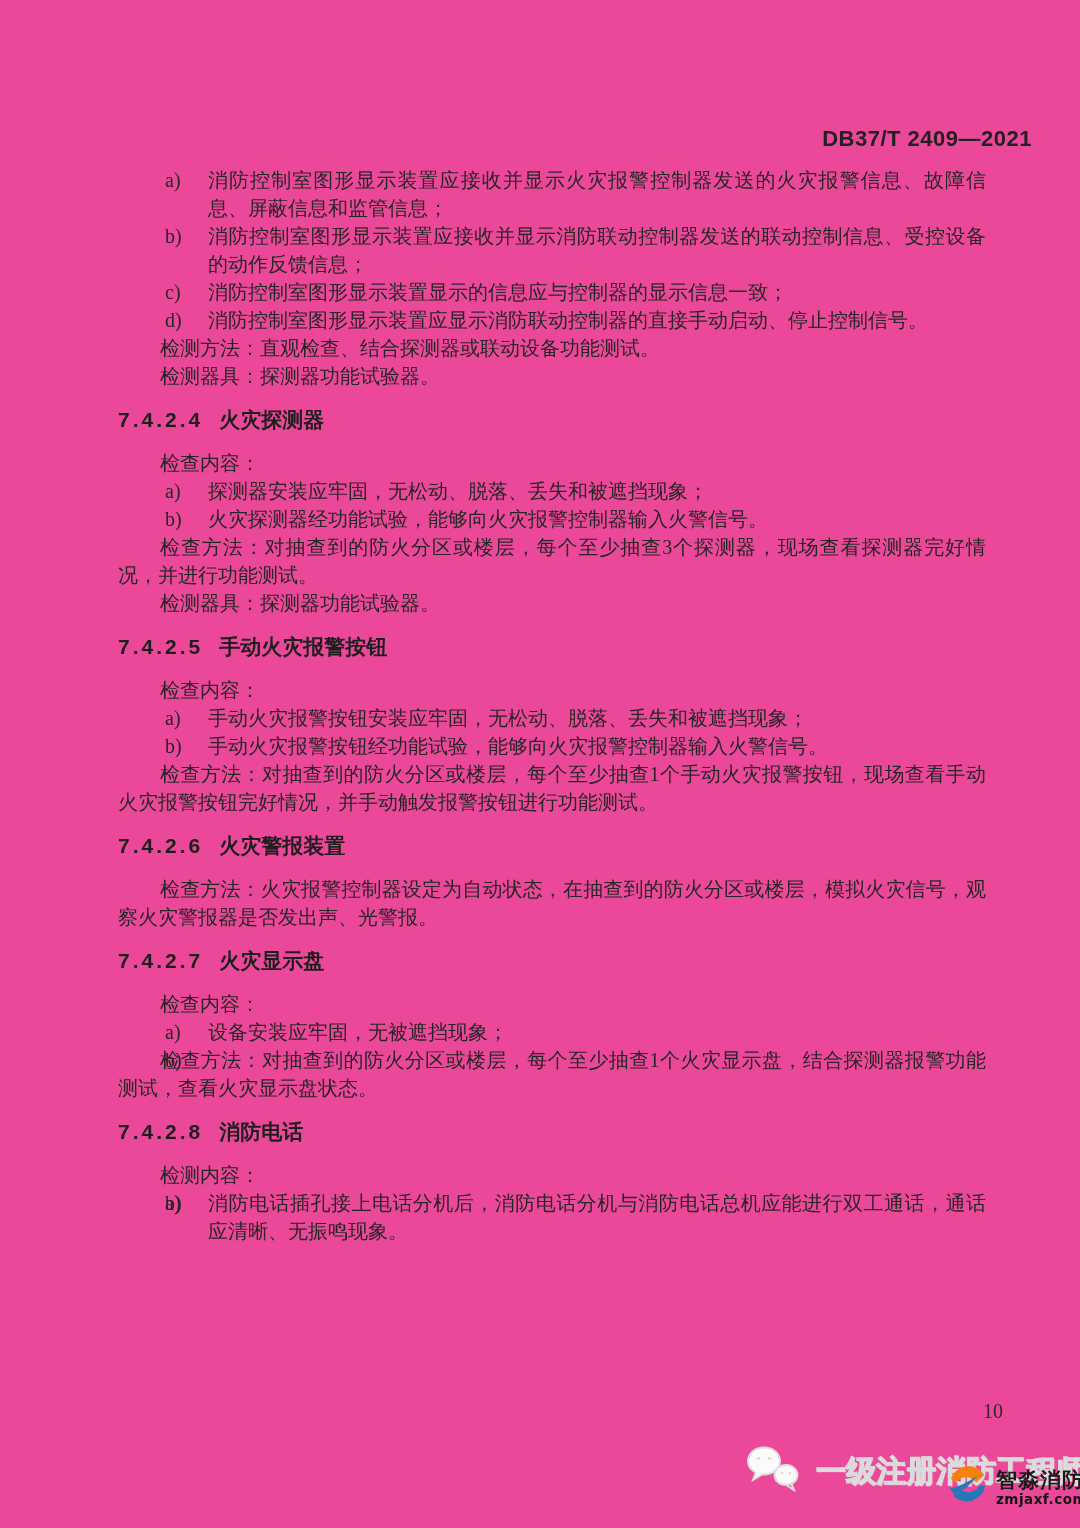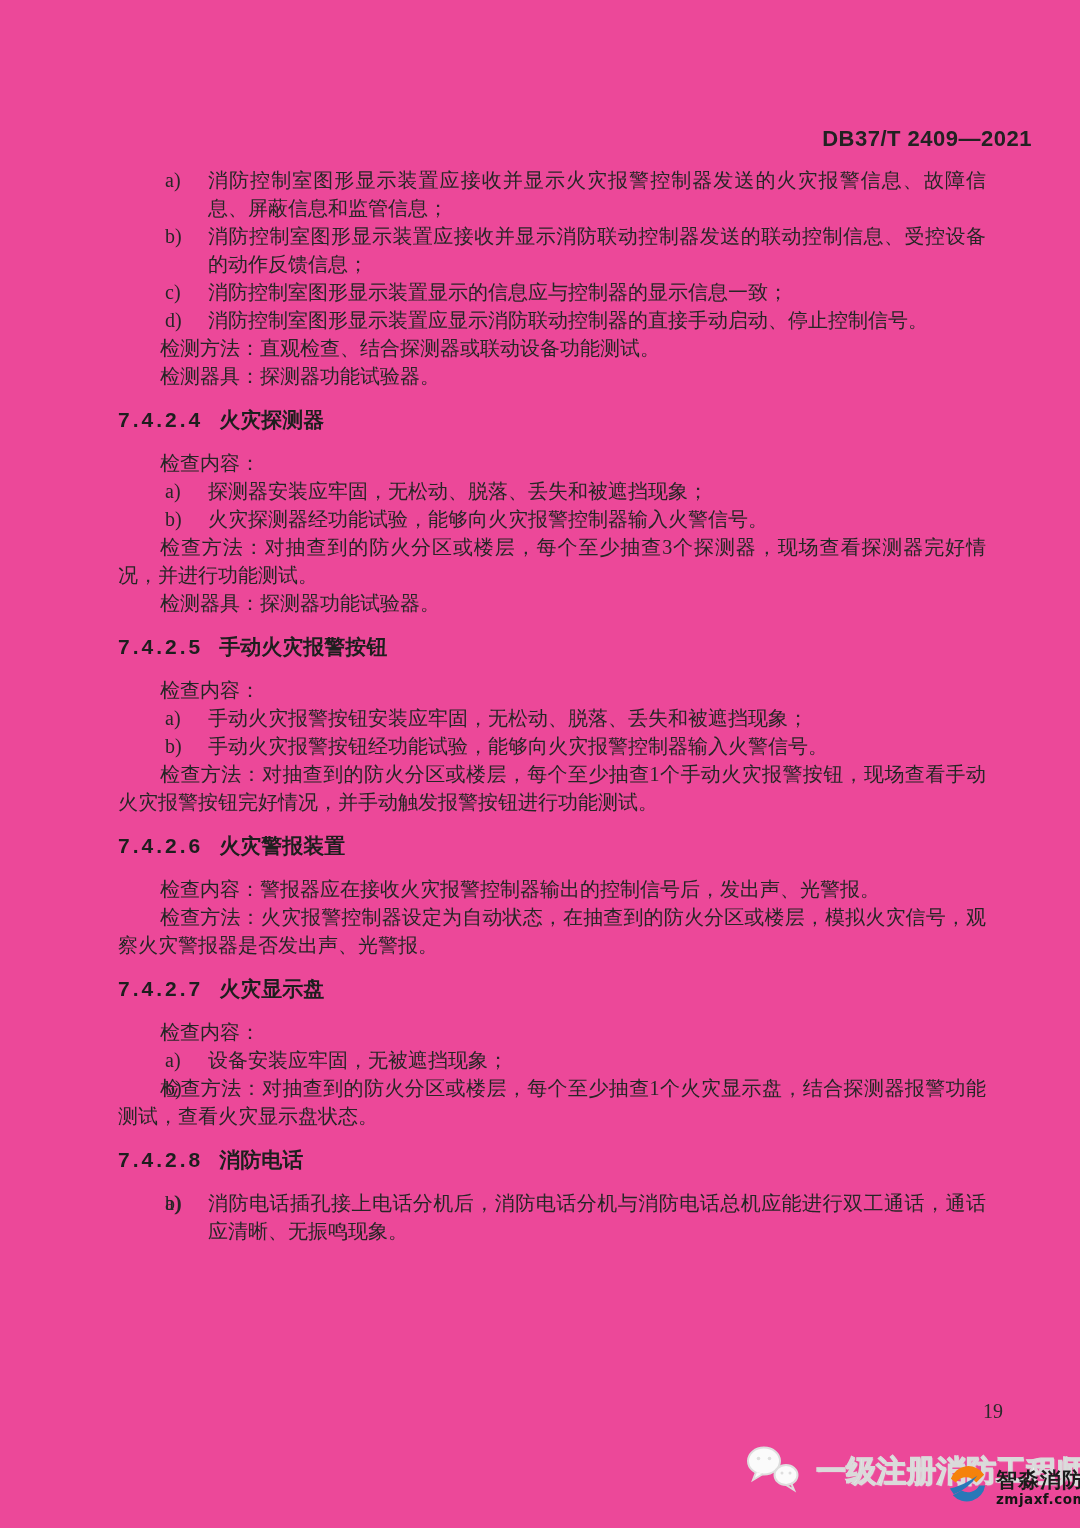--- a/index.html
+++ b/index.html
@@ -82,33 +82,33 @@
       <p class="item"><span class="marker">a)</span><span>探测器安装应牢固，无松动、脱落、丢失和被遮挡现象；</span></p>
       <p class="item"><span class="marker">b)</span><span>火灾探测器经功能试验，能够向火灾报警控制器输入火警信号。</span></p>
       <p class="para">检查方法：对抽查到的防火分区或楼层，每个至少抽查3个探测器，现场查看探测器完好情况，并进行功能测试。</p>
       <p class="para">检测器具：探测器功能试验器。</p>
       <h3 class="heading"><span class="num">7.4.2.5</span><span class="title">手动火灾报警按钮</span></h3>
       <p class="para">检查内容：</p>
       <p class="item"><span class="marker">a)</span><span>手动火灾报警按钮安装应牢固，无松动、脱落、丢失和被遮挡现象；</span></p>
       <p class="item"><span class="marker">b)</span><span>手动火灾报警按钮经功能试验，能够向火灾报警控制器输入火警信号。</span></p>
       <p class="para">检查方法：对抽查到的防火分区或楼层，每个至少抽查1个手动火灾报警按钮，现场查看手动火灾报警按钮完好情况，并手动触发报警按钮进行功能测试。</p>
       <h3 class="heading"><span class="num">7.4.2.6</span><span class="title">火灾警报装置</span></h3>
-      <p class="para">检查内容：警报器应在接收火灾报警控制器输出的控制信号后，发出声、光警报。</p>
       <p class="para">检查方法：火灾报警控制器设定为自动状态，在抽查到的防火分区或楼层，模拟火灾信号，观察火灾警报器是否发出声、光警报。</p>
       <h3 class="heading"><span class="num">7.4.2.7</span><span class="title">火灾显示盘</span></h3>
       <p class="para">检查内容：</p>
       <p class="item"><span class="marker">a)</span><span>设备安装应牢固，无被遮挡现象；</span></p>
       <p class="item"><span class="marker">b)</span></p>
       <p class="para">检查方法：对抽查到的防火分区或楼层，每个至少抽查1个火灾显示盘，结合探测器报警功能测试，查看火灾显示盘状态。</p>
       <h3 class="heading"><span class="num">7.4.2.8</span><span class="title">消防电话</span></h3>
+      <p class="para">检测内容：</p>
       <p class="item"><span class="marker">a)</span></p>
       <p class="item"><span class="marker">b)</span><span>消防电话插孔接上电话分机后，消防电话分机与消防电话总机应能进行双工通话，通话应清晰、无振鸣现象。</span></p>
     </div>
 
-  <div class="page-number">19</div>
+  <div class="page-number">10</div>
 
   <div class="watermark">
     <span>
       <svg width="62" height="54" viewBox="0 0 62 54">
         <g fill="#fbfbfb" stroke="#dedede" stroke-width="2">
           <ellipse cx="22" cy="19" rx="16" ry="13.5"></ellipse>
           <path d="M14 30 L11 38 L21 32 Z" stroke="none" fill="#fbfbfb"></path>
           <path d="M14 30 L11 38 L21 32" fill="none"></path>
           <ellipse cx="44" cy="33" rx="11.5" ry="10"></ellipse>
           <path d="M49 41 L52 48 L44 43" fill="none"></path>

